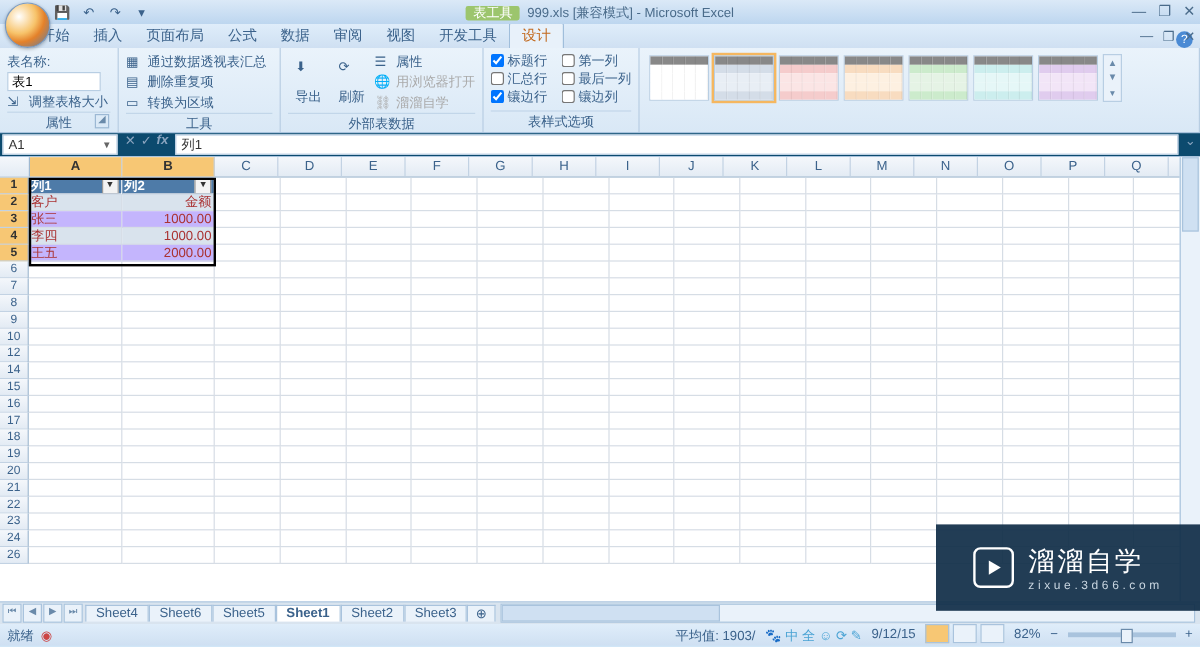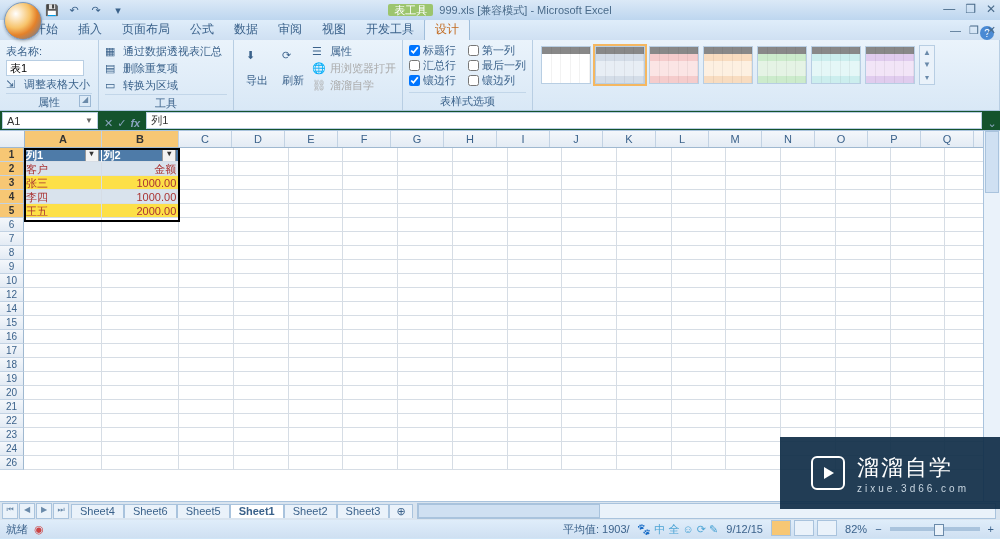--- a/index.html
+++ b/index.html
@@ -28,21 +28,21 @@
 .chk{display:flex;align-items:center;gap:3px;color:#3b628b;font-size:11px;padding:0}
 .chk input{margin:0;width:11px;height:11px}
 
 .styles-gallery{display:flex;gap:4px;align-items:center;padding:2px}
 .style-thumb{width:48px;height:36px;border:1px solid #b8cee3;background:#fff;cursor:pointer;display:flex;flex-direction:column}
 .style-thumb.sel{outline:2px solid #f5b760}
 .st-row{flex:1;display:flex}
 .st-row span{flex:1;border-right:1px solid rgba(0,0,0,.05)}
 .gallery-more{width:14px;height:38px;border:1px solid #b8cee3;background:#eaf2fa;display:flex;flex-direction:column;justify-content:space-around;align-items:center;font-size:8px;color:#6a8aaa;cursor:pointer}
 
-.formula-bar{height:19px;background:#14532d;border-bottom:1px solid #a9c3dd;display:flex;align-items:flex-end}
+.formula-bar{height:19px;background:#0c4a6e;border-bottom:1px solid #a9c3dd;display:flex;align-items:flex-start}
 .name-box{width:86px;border:1px solid #b8cee3;background:#fff;margin:1px 2px;height:15px;padding:0 4px;font-size:11px;display:flex;align-items:center;justify-content:space-between}
 .name-box .dd{font-size:8px;color:#666}
 .fb-btns{display:flex;gap:4px;padding:0 4px;color:#8aa4bf}
 .fx{font-style:italic;font-weight:bold;font-size:11px}
 .fb-input{flex:1;background:#fff;border:1px solid #b8cee3;height:15px;margin:1px 2px;padding:0 4px;font-size:11px;display:flex;align-items:center}
 .fb-exp{width:16px;text-align:center;color:#8aa4bf;cursor:pointer}
 
 .sheet-area{position:relative;background:#fff;height:370px;display:flex;flex-direction:column}
 .col-headers{display:flex;height:16px;background:linear-gradient(#f4f7fb,#e3ebf4);border-bottom:1px solid #9fb8d0}
 .corner{width:24px;border-right:1px solid #9fb8d0;background:linear-gradient(#f4f7fb,#e3ebf4)}
@@ -50,21 +50,21 @@
 .col-h.sel{background:#f7c774;color:#333;font-weight:600}
 .rows-wrap{flex:1;overflow:hidden;position:relative}
 .row{display:flex;height:14px}
 .row-h{width:24px;background:linear-gradient(#f4f7fb,#e3ebf4);border-right:1px solid #9fb8d0;border-bottom:1px solid #c2d2e3;text-align:center;font-size:10px;color:#3b628b;line-height:14px}
 .row-h.sel{background:#f7c774;color:#333;font-weight:600}
 .cell{width:52px;border-right:1px solid #d6dde5;border-bottom:1px solid #d6dde5;font-size:11px;padding:0 2px;line-height:14px;overflow:hidden;white-space:nowrap}
 
 
 .tbl-head{background:#4e7ba8;color:#fff;font-weight:600;border-right:1px solid #fff}
 .tbl-a{background:#d9e3ed;color:#a33}
-.tbl-b{background:#fde047;color:#a33}
+.tbl-b{background:#c4b5fd;color:#a33}
 .tbl-num{text-align:right}
 .dd-arrow{float:right;width:12px;height:12px;background:#f3f3f3;border:1px solid #999;font-size:8px;text-align:center;line-height:10px;color:#333;margin-top:0}
 .selection-border{position:absolute;border:2px solid #000;pointer-events:none}
 
 .sheet-tabs{height:18px;background:#d9e4ef;display:flex;align-items:center;border-top:1px solid #a9c3dd;font-size:11px}
 .nav-btns{display:flex;gap:1px;padding:0 2px}
 .nav-btns span{width:14px;height:14px;border:1px solid #a9c3dd;background:#eaf2fa;text-align:center;font-size:8px;line-height:12px;cursor:pointer;color:#6a8aaa}
 .stab{padding:0 8px;background:#eaf2fa;border:1px solid #a9c3dd;border-bottom:none;cursor:pointer;color:#3b628b}
 .stab.active{background:#fff;font-weight:600}
 .stab.new{padding:0 6px}
@@ -170,20 +170,21 @@
         <div class="small-btn" style="color:#aaa">
             <span class="ic">🌐</span>
             <span>用浏览器打开</span>
           </div>
         <div class="small-btn" style="color:#aaa">
             <span class="ic">⛓</span>
             <span>溜溜自学</span>
           </div>
       </div>
     </div>
+    <div class="group-title">外部表数据</div>
   </div>
   <div class="group">
     <div style="display:flex;gap:12px">
       <div>
         <label class="chk">
             <input type="checkbox" checked="" style="">
             <span>标题行</span>
           </label>
         <label class="chk">
             <input type="checkbox" style="">

